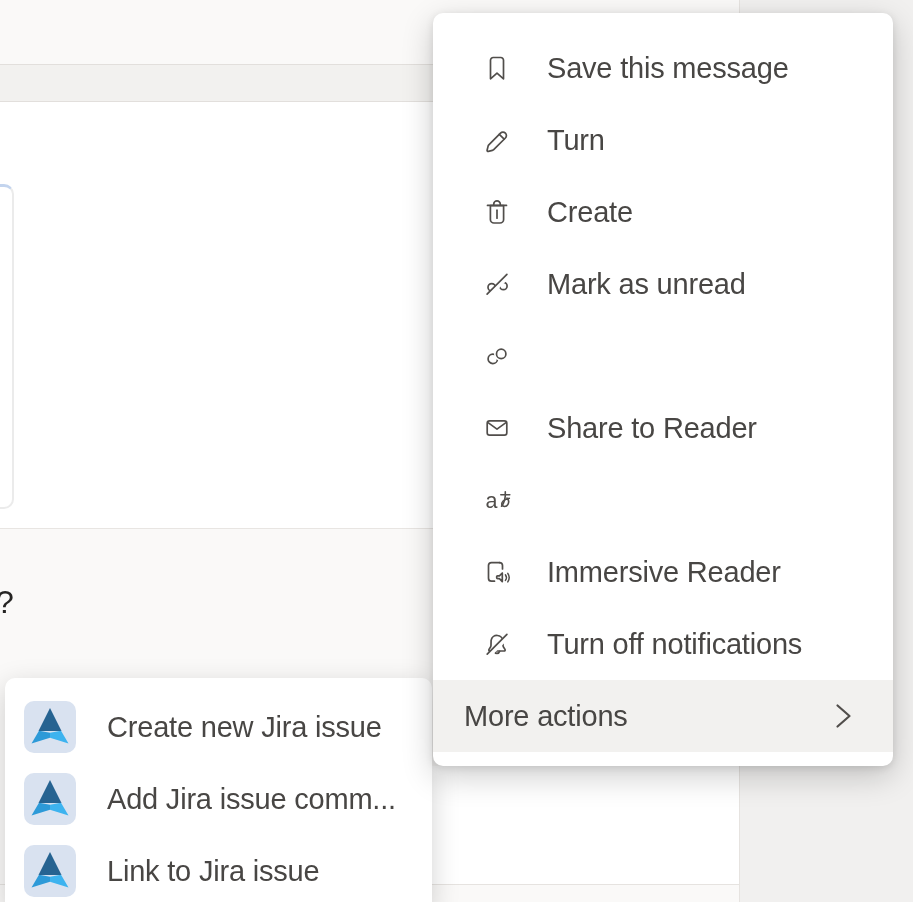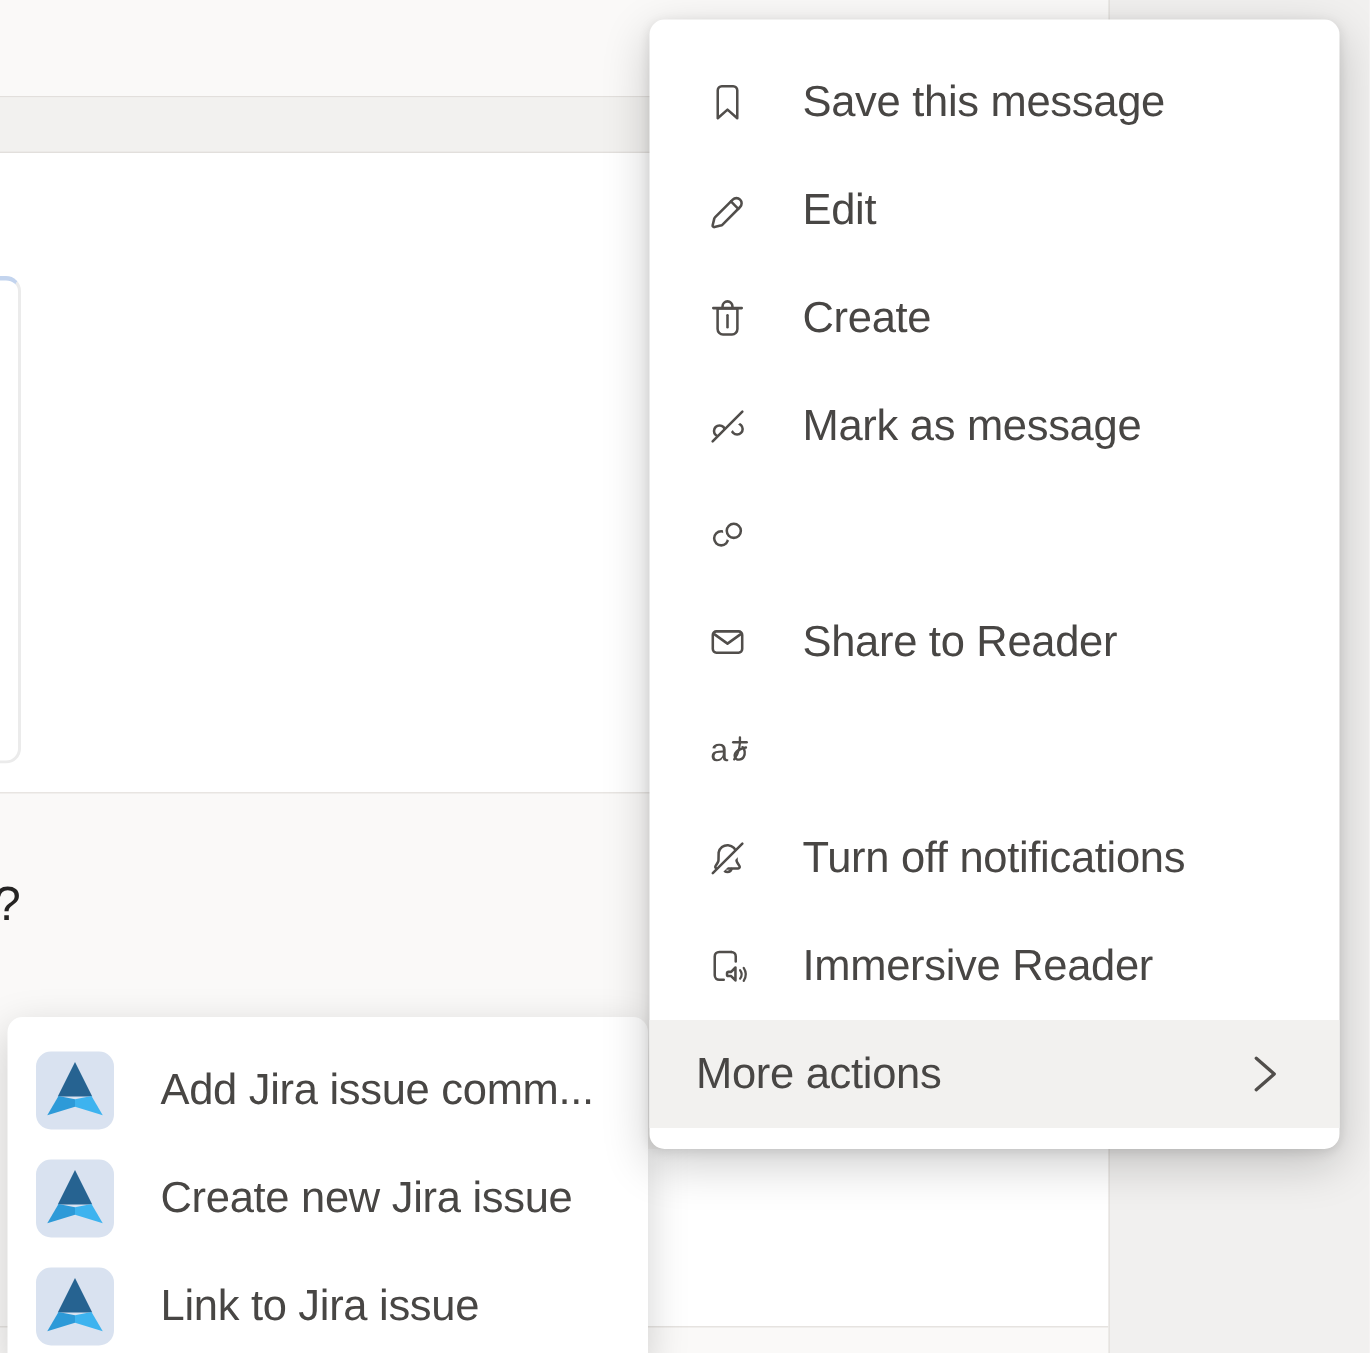--- a/index.html
+++ b/index.html
@@ -29,21 +29,21 @@
     background:#f1f0ef;border-left:1px solid #e6e3e0;box-sizing:border-box;
   }
   
   .menu{
     position:absolute;left:433px;top:13px;width:460px;height:753px;
     background:#ffffff;border-radius:10px;
     box-shadow:0 10px 32px rgba(0,0,0,.20), 0 2px 8px rgba(0,0,0,.10);
     padding-top:19px;box-sizing:border-box;z-index:5;
   }
   .menu-item{
-    height:72px;display:flex;align-items:center;padding-left:36px;cursor:pointer;
+    height:72px;display:flex;align-items:center;padding-left:48px;cursor:pointer;
   }
   .menu-item .mi-icon{width:32px;height:32px;flex:0 0 32px;margin-right:34px;}
   .menu-label{
     font-size:29px;color:#484644;letter-spacing:-.2px;white-space:nowrap;
   }
   .more-row{
     height:72px;background:#f2f1ef;display:flex;align-items:center;
     justify-content:space-between;padding:0 39px 0 31px;cursor:pointer;
   }
   svg.icon{stroke:#514e4b;fill:none;stroke-width:1.7;stroke-linecap:round;stroke-linejoin:round;}
@@ -88,42 +88,42 @@
       <path d="M9.5 26.8 V8.2 a2.7 2.7 0 0 1 2.7-2.7 h7.6 a2.7 2.7 0 0 1 2.7 2.7 v18.6 l-6.5-5.7 -6.5 5.7 Z"></path>
     </svg>
     <span class="menu-label">Save this message</span>
   </div>
 
   <div class="menu-item">
     <svg class="icon mi-icon" viewBox="0 0 32 32">
       <path d="M6.1 26.2 l1-4.1 c.1-.5.4-1 .7-1.3 L19.5 9.1 a3.45 3.45 0 0 1 4.9 4.9 L12.7 25.7 c-.4.4-.8.6-1.3.7 l-4.1 1 a1 1 0 0 1-1.2-1.2 Z"></path>
       <path d="M18.3 10.3 l4.9 4.9"></path>
     </svg>
-    <span class="menu-label">Edit</span>
+    <span class="menu-label">Turn</span>
   </div>
 
   <div class="menu-item">
     <svg class="icon mi-icon" viewBox="0 0 32 32">
       <path d="M12.7 9 V8.2 a3.3 3.3 0 0 1 6.6 0 V9"></path>
       <path d="M6.5 9.4 h19"></path>
       <path d="M9.4 9.6 h13.2 v13.8 a3.6 3.6 0 0 1 -3.6 3.6 h-6 a3.6 3.6 0 0 1 -3.6 -3.6 Z"></path>
       <path d="M16 14.2 v8"></path>
     </svg>
     <span class="menu-label">Create</span>
   </div>
 
   <div class="menu-item">
     <svg class="icon mi-icon" viewBox="0 0 32 32">
       <circle cx="10.7" cy="19.3" r="3.7"></circle>
       <circle cx="22.4" cy="18" r="3.7"></circle>
       <path d="M14.3 18.2 c1.2-1.5 3-1.5 4.3-.4"></path>
       <path d="M7.7 27.4 L27.2 7.9" stroke="#ffffff" stroke-width="4.5"></path>
       <path d="M6.1 26.2 L25.9 6.4"></path>
     </svg>
-    <span class="menu-label">Mark as message</span>
+    <span class="menu-label">Mark as unread</span>
   </div>
 
   <div class="menu-item">
     <svg class="icon mi-icon" viewBox="0 0 32 32">
       <circle cx="11.8" cy="18.9" r="4.7"></circle>
       <circle cx="20.2" cy="13.9" r="4.7" stroke="#ffffff" stroke-width="5"></circle>
       <circle cx="20.2" cy="13.9" r="4.7"></circle>
     </svg>
   </div>
 
@@ -135,78 +135,78 @@
     <span class="menu-label">Share to Reader</span>
   </div>
 
   <div class="menu-item">
     <svg class="icon mi-icon" viewBox="0 0 32 32">
       <text x="4.5" y="23.5" font-size="21.5" fill="#514e4b" stroke="none" font-family="'Liberation Sans',sans-serif">a</text>
       <path d="M19.8 10.8 h9" stroke-width="1.6"></path>
       <path d="M24.3 7.7 c.3 4.8 -.9 11 -3.8 14.5" stroke-width="1.6"></path>
       <path d="M28.3 14.3 c-5.6 .9 -8.3 4 -7.3 6.6 .8 2.1 4.4 2.1 5.8 -.3 1.2 -2.1 .8 -5 -.8 -6.5" stroke-width="1.6"></path>
     </svg>
-  </div>
-
-  <div class="menu-item">
-    <svg class="icon mi-icon" viewBox="0 0 32 32">
-      <path d="M10.1 12.4 a6 6 0 0 1 11.9 .8 v4.1 c0 .7 .2 1.3 .6 1.9 l1.4 2.2 a1.05 1.05 0 0 1 -.9 1.6 H8.9 a1.05 1.05 0 0 1 -.9 -1.6 l1.4-2.2 c.4-.6 .6-1.2 .6-1.9 Z"></path>
-      <path d="M13.3 23.3 a2.8 2.8 0 0 0 5.4 0"></path>
-      <path d="M7.9 27.3 L27.3 7.9" stroke="#ffffff" stroke-width="4.5"></path>
-      <path d="M6.2 26.1 L25.9 6.4"></path>
-    </svg>
-    <span class="menu-label">Turn off notifications</span>
   </div>
 
   <div class="menu-item">
     <svg class="icon mi-icon" viewBox="0 0 32 32">
       <path d="M18.5 6.6 h-8 a3 3 0 0 0 -3 3 v12.6 a3 3 0 0 0 3 3 h3"></path>
       <path d="M18.5 6.6 a3 3 0 0 1 3 3 v3.4"></path>
       <path d="M16.6 19.9 h1.8 l2.9-2.9 v8.6 l-2.9-2.9 h-1.8 a.9.9 0 0 1 -.9-.9 v-1 a.9.9 0 0 1 .9-.9 Z"></path>
       <path d="M24.4 18.8 a4.6 4.6 0 0 1 0 5.6" stroke-width="1.5"></path>
       <path d="M26.8 17.3 a7.8 7.8 0 0 1 0 8.6" stroke-width="1.5"></path>
     </svg>
     <span class="menu-label">Immersive Reader</span>
   </div>
 
+  <div class="menu-item">
+    <svg class="icon mi-icon" viewBox="0 0 32 32">
+      <path d="M10.1 12.4 a6 6 0 0 1 11.9 .8 v4.1 c0 .7 .2 1.3 .6 1.9 l1.4 2.2 a1.05 1.05 0 0 1 -.9 1.6 H8.9 a1.05 1.05 0 0 1 -.9 -1.6 l1.4-2.2 c.4-.6 .6-1.2 .6-1.9 Z"></path>
+      <path d="M13.3 23.3 a2.8 2.8 0 0 0 5.4 0"></path>
+      <path d="M7.9 27.3 L27.3 7.9" stroke="#ffffff" stroke-width="4.5"></path>
+      <path d="M6.2 26.1 L25.9 6.4"></path>
+    </svg>
+    <span class="menu-label">Turn off notifications</span>
+  </div>
+
   <div class="more-row">
     <span class="menu-label">More actions</span>
     <svg class="icon" width="22" height="26" viewBox="0 0 22 26" style="stroke-width:2.2">
       <path d="M5.5 2.5 L17.5 13 L5.5 23.5"></path>
     </svg>
   </div>
 </div>
 
 <div class="jira-menu" role="menu">
+
+  <div class="jira-item">
+    <span class="jira-tile">
+      <svg width="52" height="52" viewBox="0 0 52 52">
+        <polygon points="26,7 37.5,30 14.5,30" fill="#266391"></polygon>
+        <polygon points="7.5,42.5 15,29.7 26,31.8 26,36.8" fill="#2d9ad8"></polygon>
+        <polygon points="26,31.8 37,29.7 44.5,42.5 26,36.8" fill="#3db3ef"></polygon>
+      </svg>
+    </span>
+    <span class="menu-label">Create new Jira issue</span>
+  </div>
 
   <div class="jira-item">
     <span class="jira-tile">
       <svg width="52" height="52" viewBox="0 0 52 52">
         <polygon points="26,7 37.5,30 14.5,30" fill="#266391"></polygon>
         <polygon points="7.5,42.5 15,29.7 26,31.8 26,36.8" fill="#2d9ad8"></polygon>
         <polygon points="26,31.8 37,29.7 44.5,42.5 26,36.8" fill="#3db3ef"></polygon>
       </svg>
     </span>
     <span class="menu-label">Add Jira issue comm...</span>
   </div>
 
   <div class="jira-item">
     <span class="jira-tile">
       <svg width="52" height="52" viewBox="0 0 52 52">
         <polygon points="26,7 37.5,30 14.5,30" fill="#266391"></polygon>
         <polygon points="7.5,42.5 15,29.7 26,31.8 26,36.8" fill="#2d9ad8"></polygon>
         <polygon points="26,31.8 37,29.7 44.5,42.5 26,36.8" fill="#3db3ef"></polygon>
       </svg>
     </span>
-    <span class="menu-label">Create new Jira issue</span>
-  </div>
-
-  <div class="jira-item">
-    <span class="jira-tile">
-      <svg width="52" height="52" viewBox="0 0 52 52">
-        <polygon points="26,7 37.5,30 14.5,30" fill="#266391"></polygon>
-        <polygon points="7.5,42.5 15,29.7 26,31.8 26,36.8" fill="#2d9ad8"></polygon>
-        <polygon points="26,31.8 37,29.7 44.5,42.5 26,36.8" fill="#3db3ef"></polygon>
-      </svg>
-    </span>
     <span class="menu-label">Link to Jira issue</span>
   </div>
 </div>
 
 </body></html>

